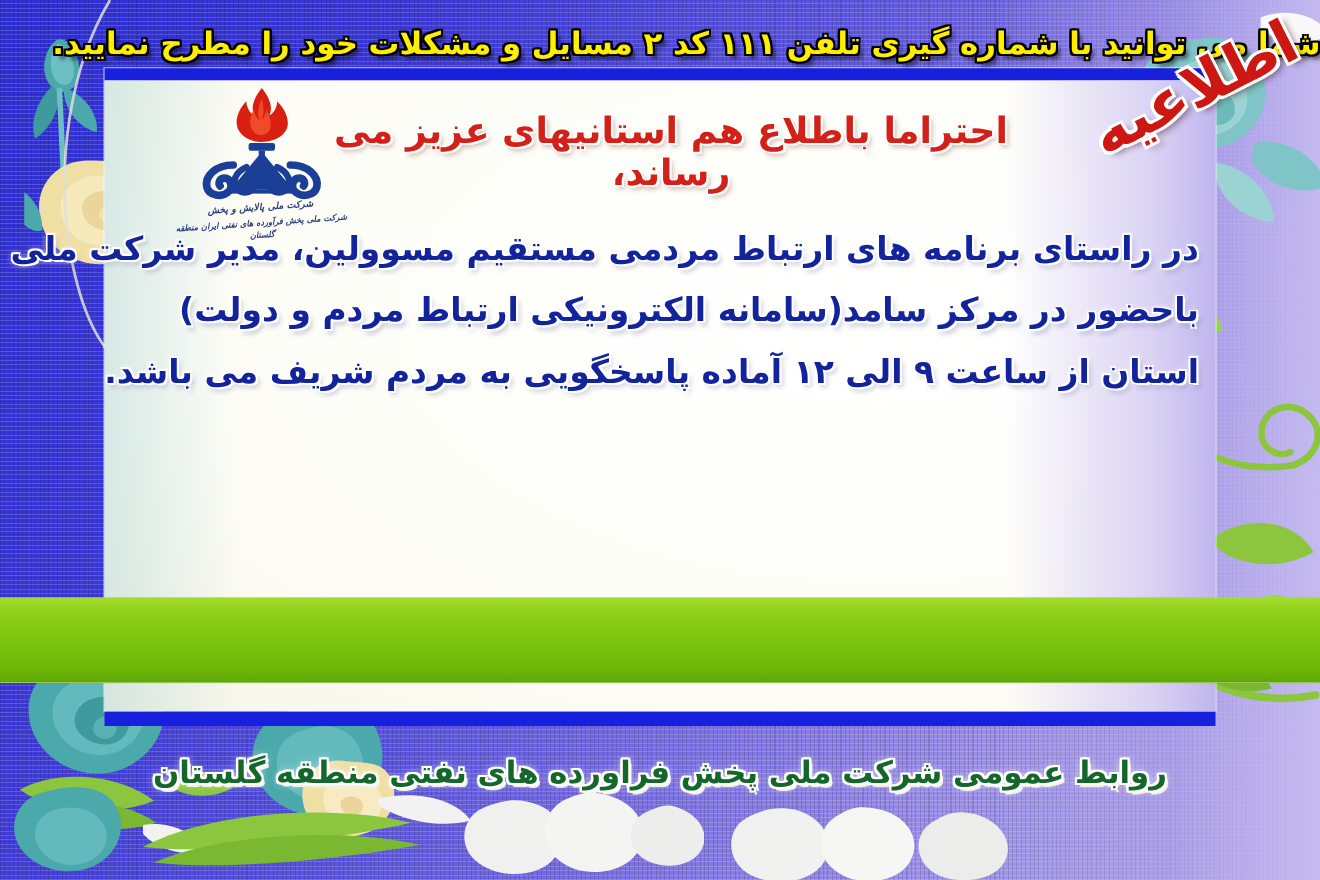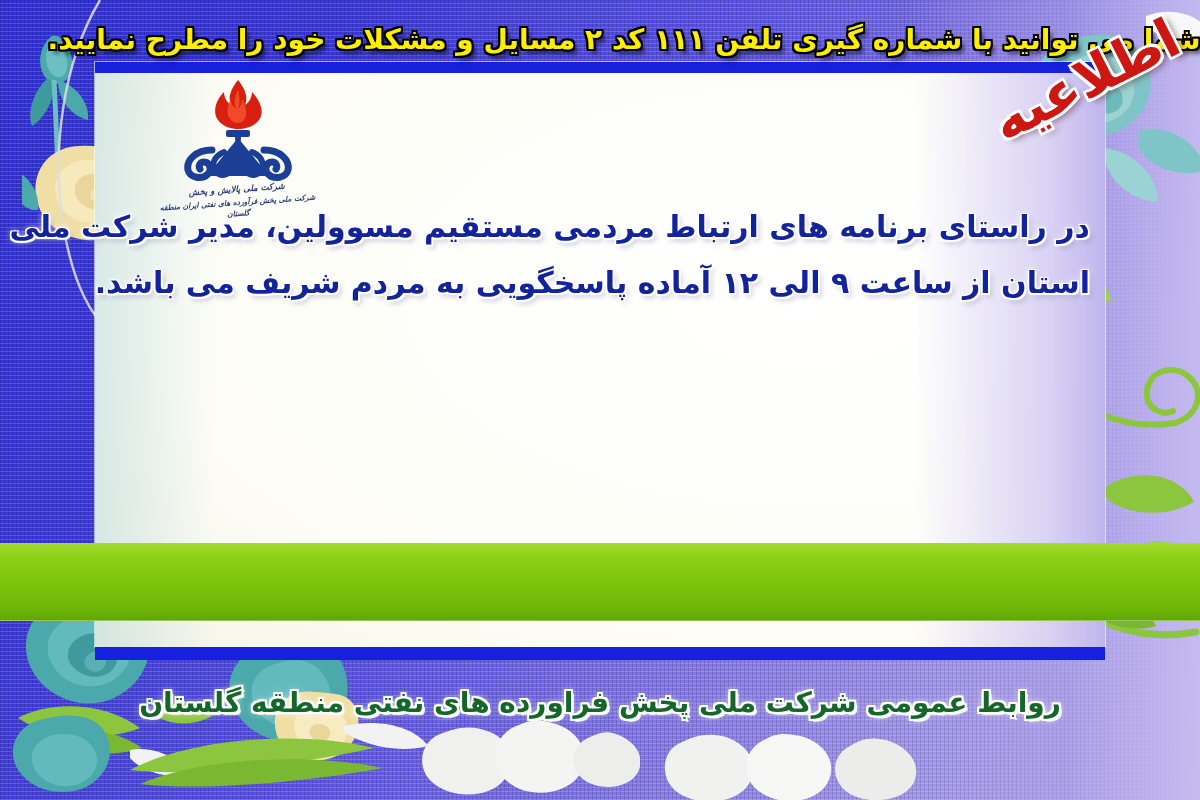--- a/index.html
+++ b/index.html
@@ -302,23 +302,25 @@
       <path d="M74 74 C84 78 88 88 82 94 C76 100 66 96 66 88" stroke="#1b3f96" stroke-width="6" fill="none" stroke-linecap="round"></path>
       <circle cx="60" cy="86" r="5" fill="#1b3f96"></circle>
       <rect x="30" y="94" width="60" height="4" fill="#1b3f96"></rect>
     </svg>
     <div class="logo-caption">
       <span>شرکت ملی پالایش و پخش</span>
       <span class="l2">شرکت ملی پخش فرآورده های نفتی ایران منطقه گلستان</span>
     </div>
   </div>
 
+  <div class="headline">احتراما باطلاع هم استانیهای عزیز می رساند،</div>
 
   <div class="body-lines">
     <p class="bline">در راستای برنامه های ارتباط مردمی مستقیم مسوولین، مدیر شرکت ملی</p>
+    <p class="bline">باحضور در مرکز سامد(سامانه الکترونیکی ارتباط مردم و دولت)</p>
     <p class="bline">استان از ساعت ۹ الی ۱۲ آماده پاسخگویی به مردم شریف می باشد.</p>
   </div>
 
   <div class="green-strip"></div>
   <div class="green-strip-text">شما می توانید با شماره گیری تلفن ۱۱۱ کد ۲ مسایل و مشکلات خود را مطرح نمایید.</div>
 
   <div class="footer">روابط عمومی شرکت ملی پخش فراورده های نفتی منطقه گلستان</div>
 
   <div class="corner-announcement">اطلاعیه</div>
 

